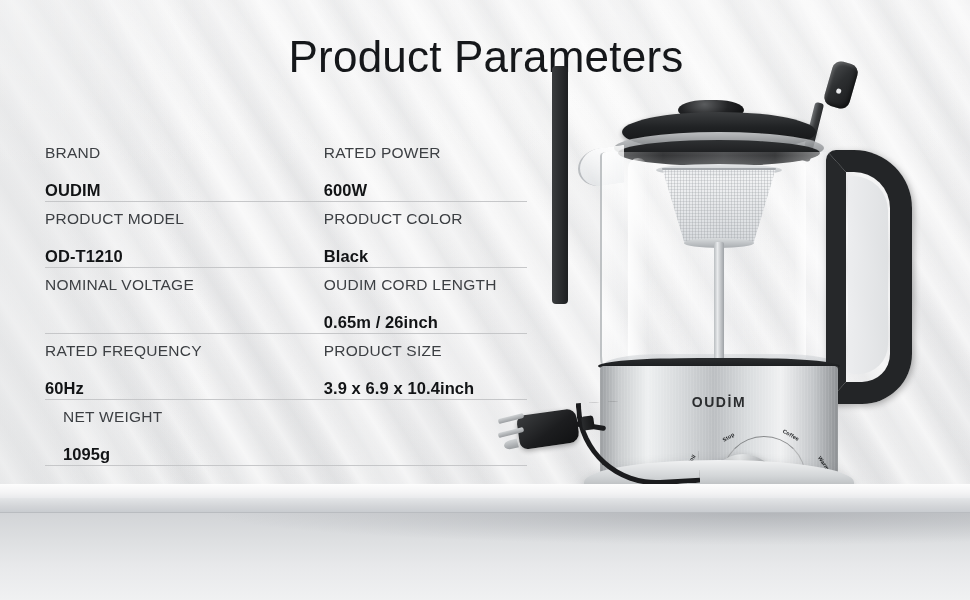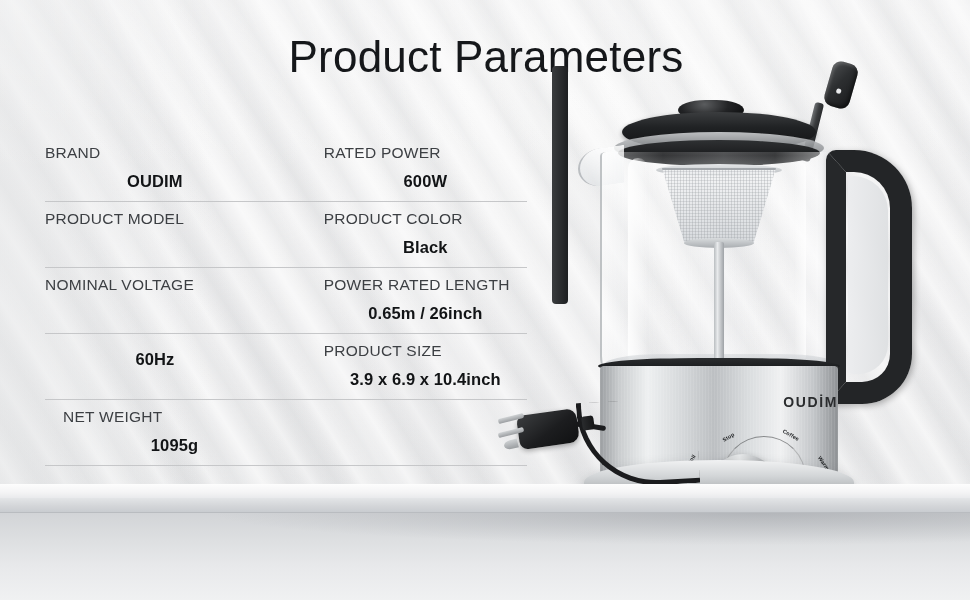--- a/index.html
+++ b/index.html
@@ -116,28 +116,27 @@
   .spec-cell.right { padding-left: 18px; }
   .spec-label {
     font-size: 15.5px;
     font-weight: 400;
     color: #3c3f43;
     letter-spacing: .25px;
     line-height: 20px;
     white-space: nowrap;
   }
   .spec-value {
-    margin-top: 8px;
+    margin-top: 17px;
     font-size: 16.5px;
     font-weight: 700;
     color: #121416;
     letter-spacing: .1px;
     line-height: 20px;
     white-space: nowrap;
-    text-align: center;
   }
 
   
   .product {
     position: absolute;
     left: 556px;
     top: 56px;
     width: 414px;
     height: 436px;
   }
@@ -304,21 +303,21 @@
     opacity:.5;
   }
   .steel-toprim {
     position:absolute; left:42px; top:302px; width:242px; height:16px;
     background: linear-gradient(180deg,#2b2d2f 0%, #1c1e20 55%, #45474a 100%);
     border-radius: 50%/60%;
   }
 
   .logo {
     position: absolute; left: 0; right: 0; top: 28px;
-    text-align: right;
+    text-align: center;
     font-size: 14px;
     font-weight: 700;
     letter-spacing: 1.6px;
     color: #2a2c2e;
   }
 
   
   .dial-wrap {
     position: absolute; left: 104px; top: 62px;
     width: 120px; height: 60px;
@@ -438,39 +437,41 @@
       </div>
       <div class="spec-cell right">
         <div class="spec-label">RATED POWER</div>
         <div class="spec-value">600W</div>
       </div>
     </div>
 
     <div class="spec-row">
       <div class="spec-cell">
         <div class="spec-label">PRODUCT MODEL</div>
+        <div class="spec-value">OD-T1210</div>
       </div>
       <div class="spec-cell right">
         <div class="spec-label">PRODUCT COLOR</div>
         <div class="spec-value">Black</div>
       </div>
     </div>
 
     <div class="spec-row">
       <div class="spec-cell">
         <div class="spec-label">NOMINAL VOLTAGE</div>
       </div>
       <div class="spec-cell right">
-        <div class="spec-label">POWER RATED LENGTH</div>
+        <div class="spec-label">OUDIM CORD LENGTH</div>
         <div class="spec-value">0.65m / 26inch</div>
       </div>
     </div>
 
     <div class="spec-row">
       <div class="spec-cell">
+        <div class="spec-label">RATED FREQUENCY</div>
         <div class="spec-value">60Hz</div>
       </div>
       <div class="spec-cell right">
         <div class="spec-label">PRODUCT SIZE</div>
         <div class="spec-value">3.9 x 6.9 x 10.4inch</div>
       </div>
     </div>
 
     <div class="spec-row">
       <div class="spec-cell right">

